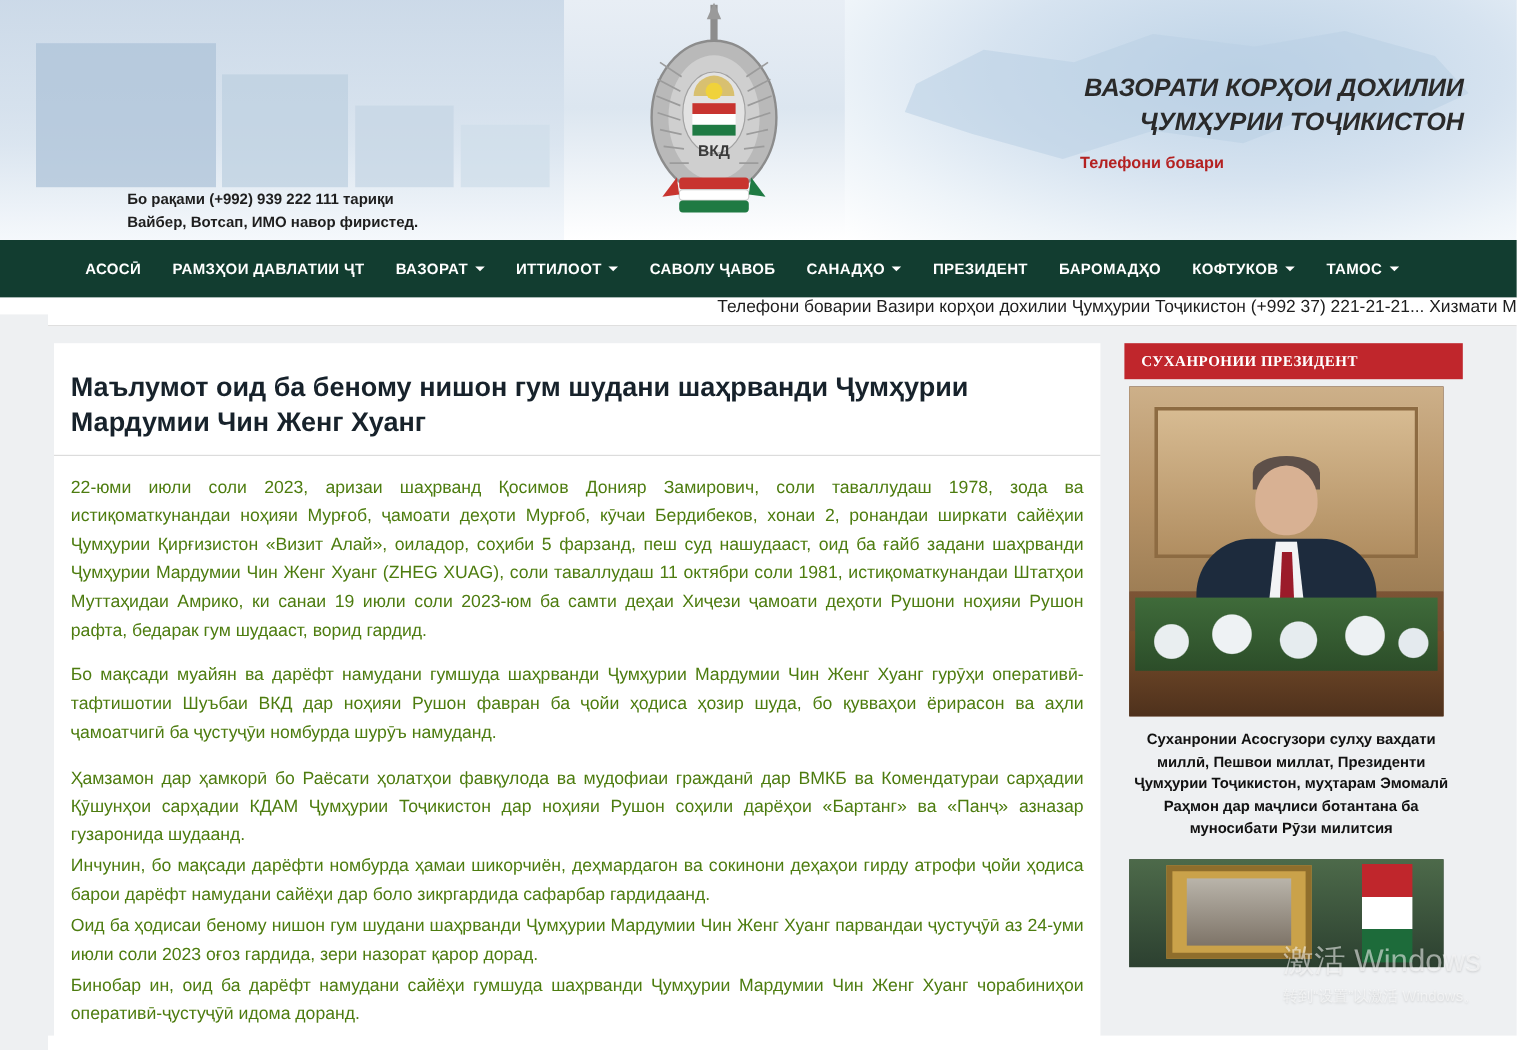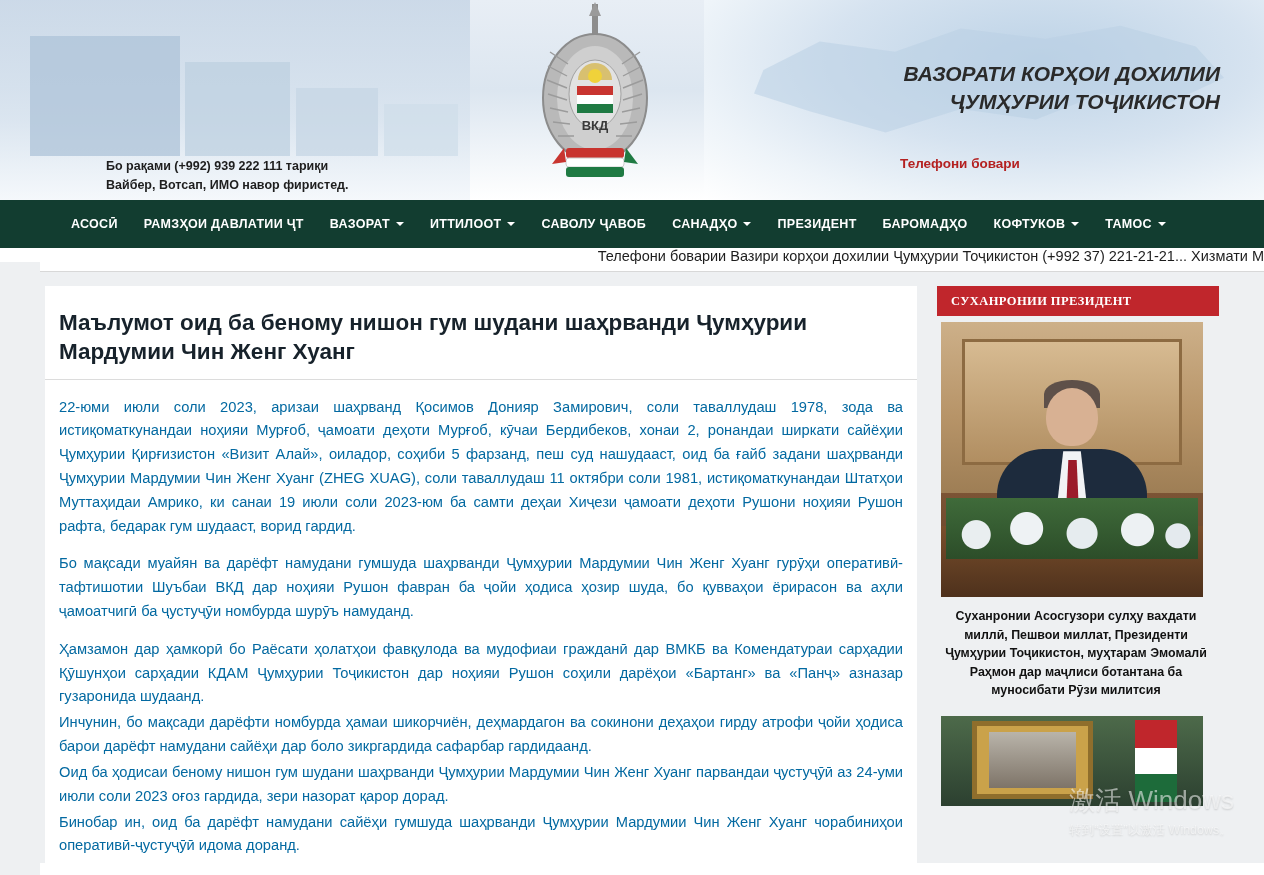--- a/index.html
+++ b/index.html
@@ -46,21 +46,21 @@
   .crest {
     position: absolute; left: 520px; top: 2px; width: 150px; height: 196px;
   }
   .ministry-title {
     position: absolute; left: 700px; top: 60px; width: 520px;
     text-align: right;
     font-size: 21px; font-weight: 700; font-style: italic;
     color: #2a2a2a; line-height: 1.35;
   }
   .trust-phone {
-    position: absolute; left: 700px; top: 156px; width: 520px;
+    position: absolute; left: 700px; top: 128px; width: 520px;
     text-align: center;
     font-size: 13.5px; font-weight: 700; color: #b42121;
   }
   .viber-note {
     position: absolute; left: 106px; top: 157px;
     font-size: 12.5px; font-weight: 700; color: #1e1e1e; line-height: 1.5;
   }
 
   
   .nav {
@@ -126,21 +126,21 @@
     line-height: 1.3;
     padding: 0 14px 12px 14px;
     border-bottom: 1px solid #dcdcdc;
     margin: 0 0 16px 0;
   }
   .article p {
     margin: 0 0 14px 0;
     padding: 0 14px;
     font-size: 14.7px;
     line-height: 1.62;
-    color: #0369a1;
+    color: #4d7c0f;
     text-align: justify;
   }
   .article p.tight { margin-bottom: 2px; }
 
   .sidebar {
     width: 282px;
   }
   .widget-head {
     background: #c0262c;
     color: #ffffff;

